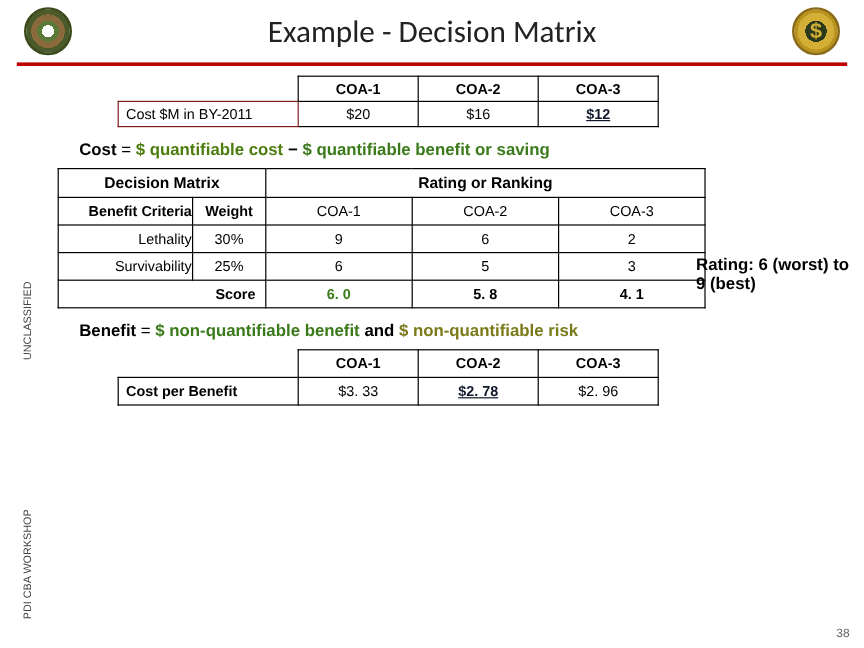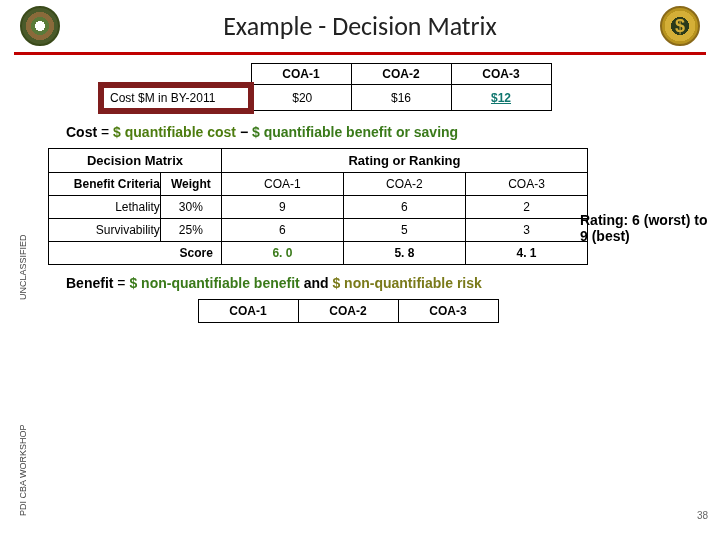--- a/index.html
+++ b/index.html
@@ -74,28 +74,28 @@
     margin-left: 70px;
     font-size: 12px;
   }
   table.t1 th, table.t1 td {
     border: 1px solid #000;
     padding: 3px 0;
     text-align: center;
     width: 100px;
   }
   table.t1 .rowlabel {
-    border: 6px solid #7f1d1d;
+    border: 1px solid #7f1d1d;
     text-align: left;
     padding-left: 6px;
     width: 150px;
     font-weight: normal;
   }
   table.t1 .topblank { border: none; }
-  .green-bold { color: #0f766e; font-weight: bold; text-decoration: underline; }
+  .green-bold { color: #0f172a; font-weight: bold; text-decoration: underline; }
 
   .formula1, .formula2 {
     margin: 10px 0 8px 38px;
     font-size: 14px;
   }
   .formula1 b, .formula2 b { font-weight: bold; }
   .d-green { color: #3a7a1a; margin-top: 46px; }
   .d-red { color: #4d7c0f; }
   .d-olive { color: #7a7a1a; }
 
@@ -147,21 +147,21 @@
     text-align: left;
     padding-left: 6px;
     width: 150px;
     font-weight: bold;
   }
   table.t3 .topblank { border: none; }
 
   .page-num {
     position: absolute;
     right: 12px;
-    bottom: 19px;
+    bottom: 6px;
     font-size: 10px;
     color: #666;
   }
 </style>
 </head>
 <body>
 
 <div class="header">
   <div class="seal-left"></div>
   <div class="title">Example - Decision Matrix</div>
@@ -242,18 +242,24 @@
   </div>
 
   <table class="t3">
     <tbody>
         <tr>
       <td class="topblank"></td>
       <th>COA-1</th>
       <th>COA-2</th>
       <th>COA-3</th>
     </tr>
+    <tr>
+      <td class="rowlabel">Cost per Benefit</td>
+      <td>$3. 33</td>
+      <td class="green-bold">$2. 78</td>
+      <td>$2. 96</td>
+    </tr>
   </tbody>
     </table>
 
 </div>
 
 <div class="page-num">38</div>
 
 </body></html>

